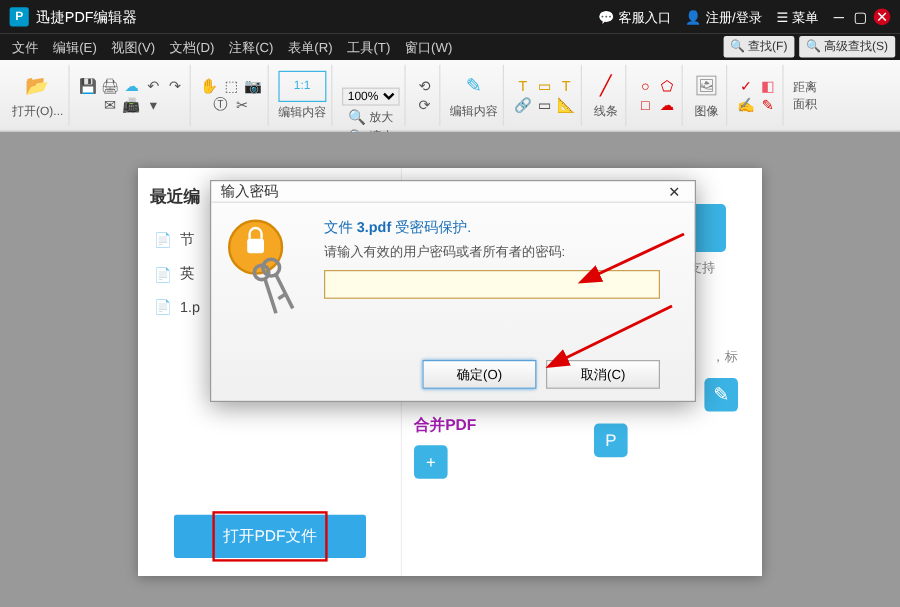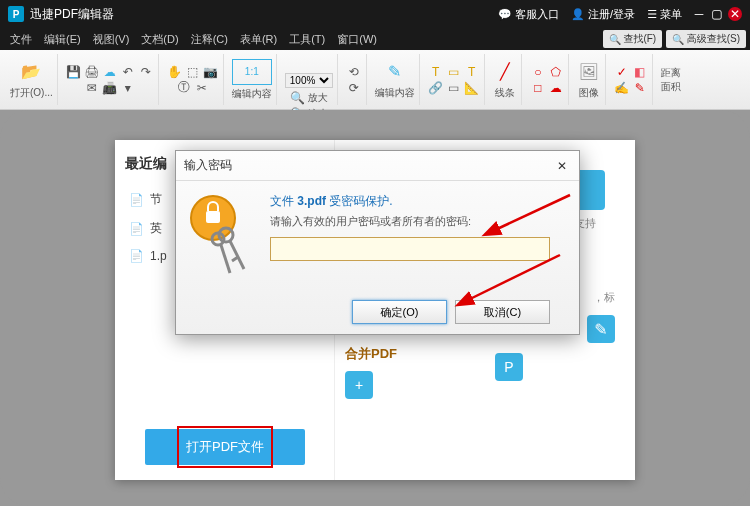--- a/index.html
+++ b/index.html
@@ -33,30 +33,30 @@
 .panel .recent-col { position: absolute; left: 0; top: 0; width: 220px; height: 100%; padding: 15px 10px; border-right: 1px solid #eee; }
 .panel .recent-col h3 { font-size: 14px; color: #333; margin-bottom: 12px; }
 .panel .recent-col .fitem { display: flex; align-items: center; padding: 6px 4px; font-size: 12px; color: #444; gap: 6px; }
 .panel .recent-col .fitem .ficon { color: #3bb3e4; }
 .panel .open-btn { position: absolute; bottom: 15px; left: 30px; width: 160px; height: 36px; background: #33a9e8; color: #fff; border: none; font-size: 13px; border-radius: 2px; }
 .panel .open-btn-highlight { position: absolute; bottom: 12px; left: 62px; width: 96px; height: 42px; border: 2px solid #d00; pointer-events: none; }
 
 .panel .right-col { position: absolute; left: 220px; top: 20px; right: 0; bottom: 0; padding: 10px; }
 .panel .right-col .card-grid { position: absolute; top: 185px; left: 10px; right: 10px; display: flex; gap: 20px; }
 .panel .right-col .card { flex: 1; }
-.panel .right-col .card h4 { font-size: 13px; color: #a16207; margin-bottom: 4px; }
+.panel .right-col .card h4 { font-size: 13px; color: #a21caf; margin-bottom: 4px; }
 .panel .right-col .card p { font-size: 11px; color: #888; line-height: 1.4; }
 .panel .right-col .card .cicon { width: 28px; height: 28px; background: #3bb3e4; border-radius: 4px; margin-top: 8px; display: flex; align-items: center; justify-content: center; color: #fff; font-size: 14px; }
 .panel .right-col .top-card { position: absolute; right: 20px; top: 10px; width: 60px; text-align: center; font-size: 11px; color: #888; }
 .panel .right-col .top-card .big-icon { width: 40px; height: 40px; background: #3bb3e4; border-radius: 4px; margin: 0 auto 6px; }
 .panel .right-col .tag-row { position: absolute; right: 20px; top: 130px; font-size: 11px; color: #888; }
 .panel .right-col .edit-icon { position: absolute; right: 20px; top: 155px; width: 28px; height: 28px; background: #3bb3e4; border-radius: 4px; color: #fff; display: flex; align-items: center; justify-content: center; }
 
 .dialog { position: absolute; left: 175px; top: 150px; width: 405px; height: 185px; background: linear-gradient(#fdfdfd, #f0f0f0); border: 1px solid #999; box-shadow: 0 4px 20px rgba(0,0,0,0.4); }
-.dialog .dtitle { height: 30px; display: flex; align-items: center; padding: 0 8px; font-size: 12px; color: #333; border-bottom: 1px solid #ddd; }
+.dialog .dtitle { height: 18px; display: flex; align-items: center; padding: 0 8px; font-size: 12px; color: #333; border-bottom: 1px solid #ddd; }
 .dialog .dtitle .spacer { flex: 1; }
 .dialog .dtitle .xbtn { width: 18px; height: 18px; display: flex; align-items: center; justify-content: center; cursor: pointer; }
 .dialog .dbody { padding: 12px; display: flex; gap: 12px; }
 .dialog .dicon { width: 70px; height: 90px; flex-shrink: 0; position: relative; }
 .dialog .dcontent { flex: 1; }
 .dialog .dline1 { font-size: 12px; color: #1a6fb8; margin-bottom: 4px; }
 .dialog .dline2 { font-size: 11px; color: #555; margin-bottom: 8px; }
 .dialog .dinput { width: 280px; height: 24px; border: 1px solid #c8a050; background: #fffce8; padding: 0 4px; font-size: 12px; }
 .dialog .dbuttons { position: absolute; bottom: 10px; right: 29px; display: flex; gap: 8px; }
 .dialog .dbtn { width: 95px; height: 24px; border: 1px solid #aaa; background: linear-gradient(#fefefe,#e8e8e8); font-size: 11px; cursor: pointer; }

